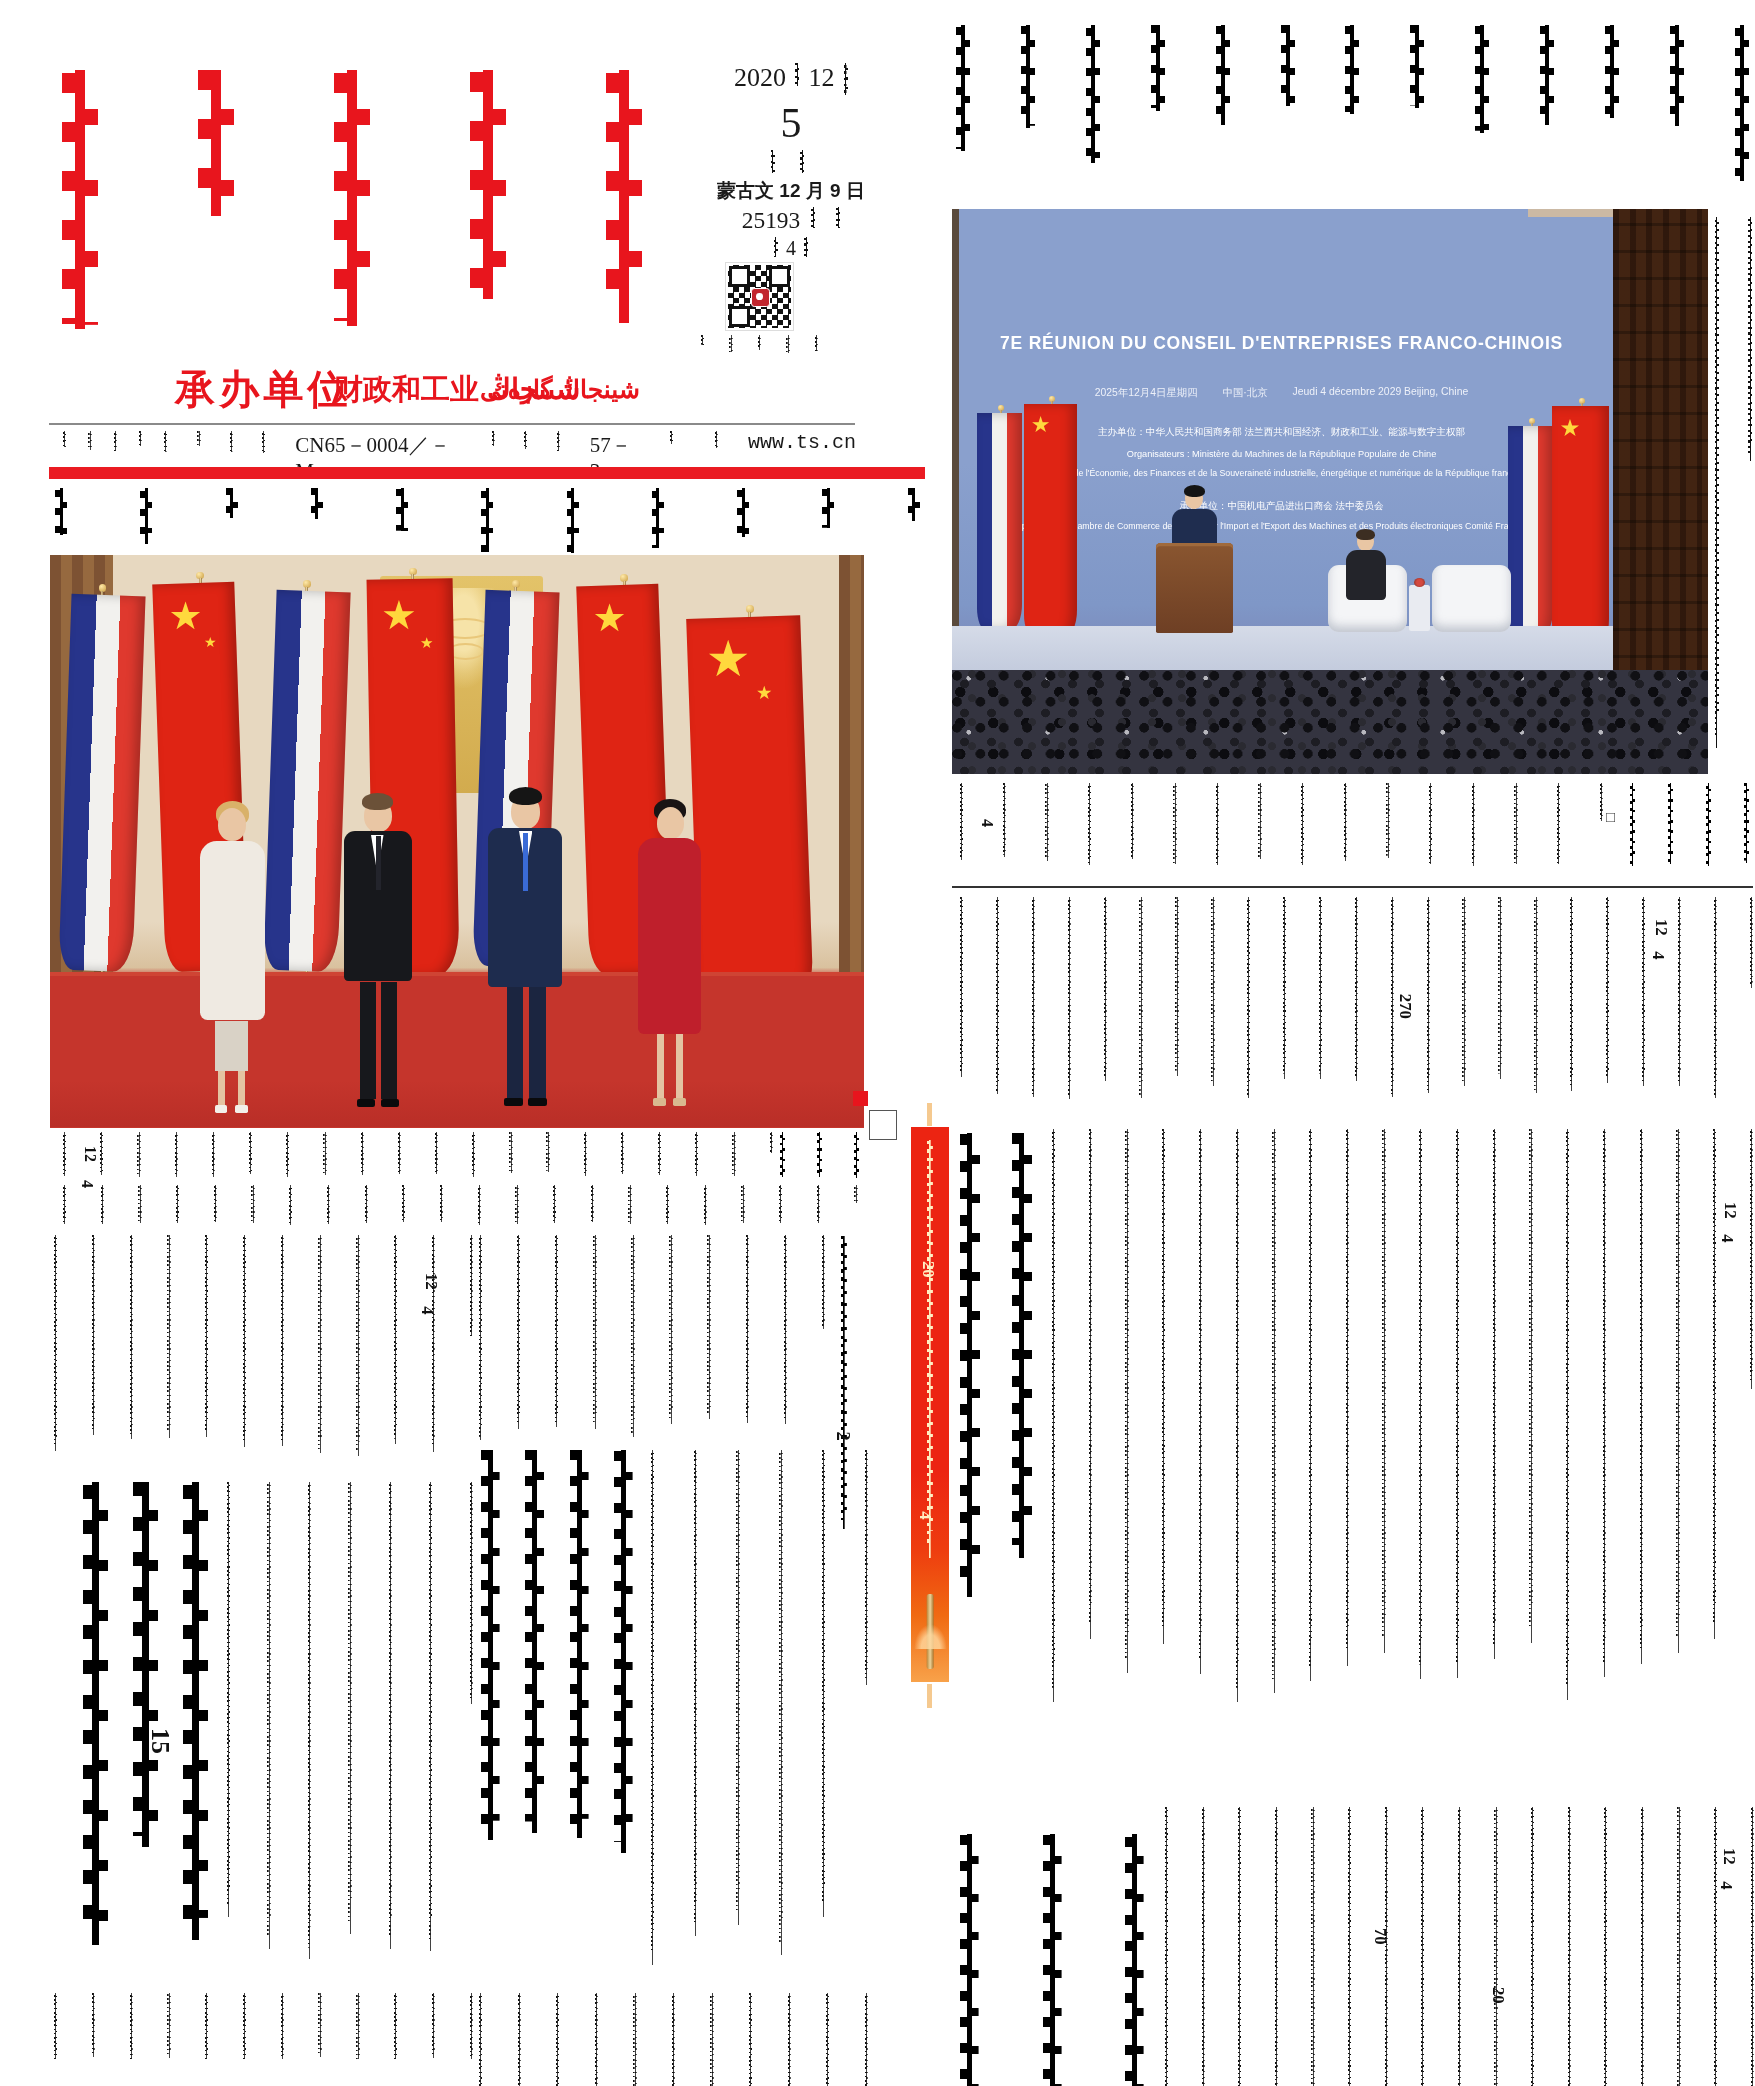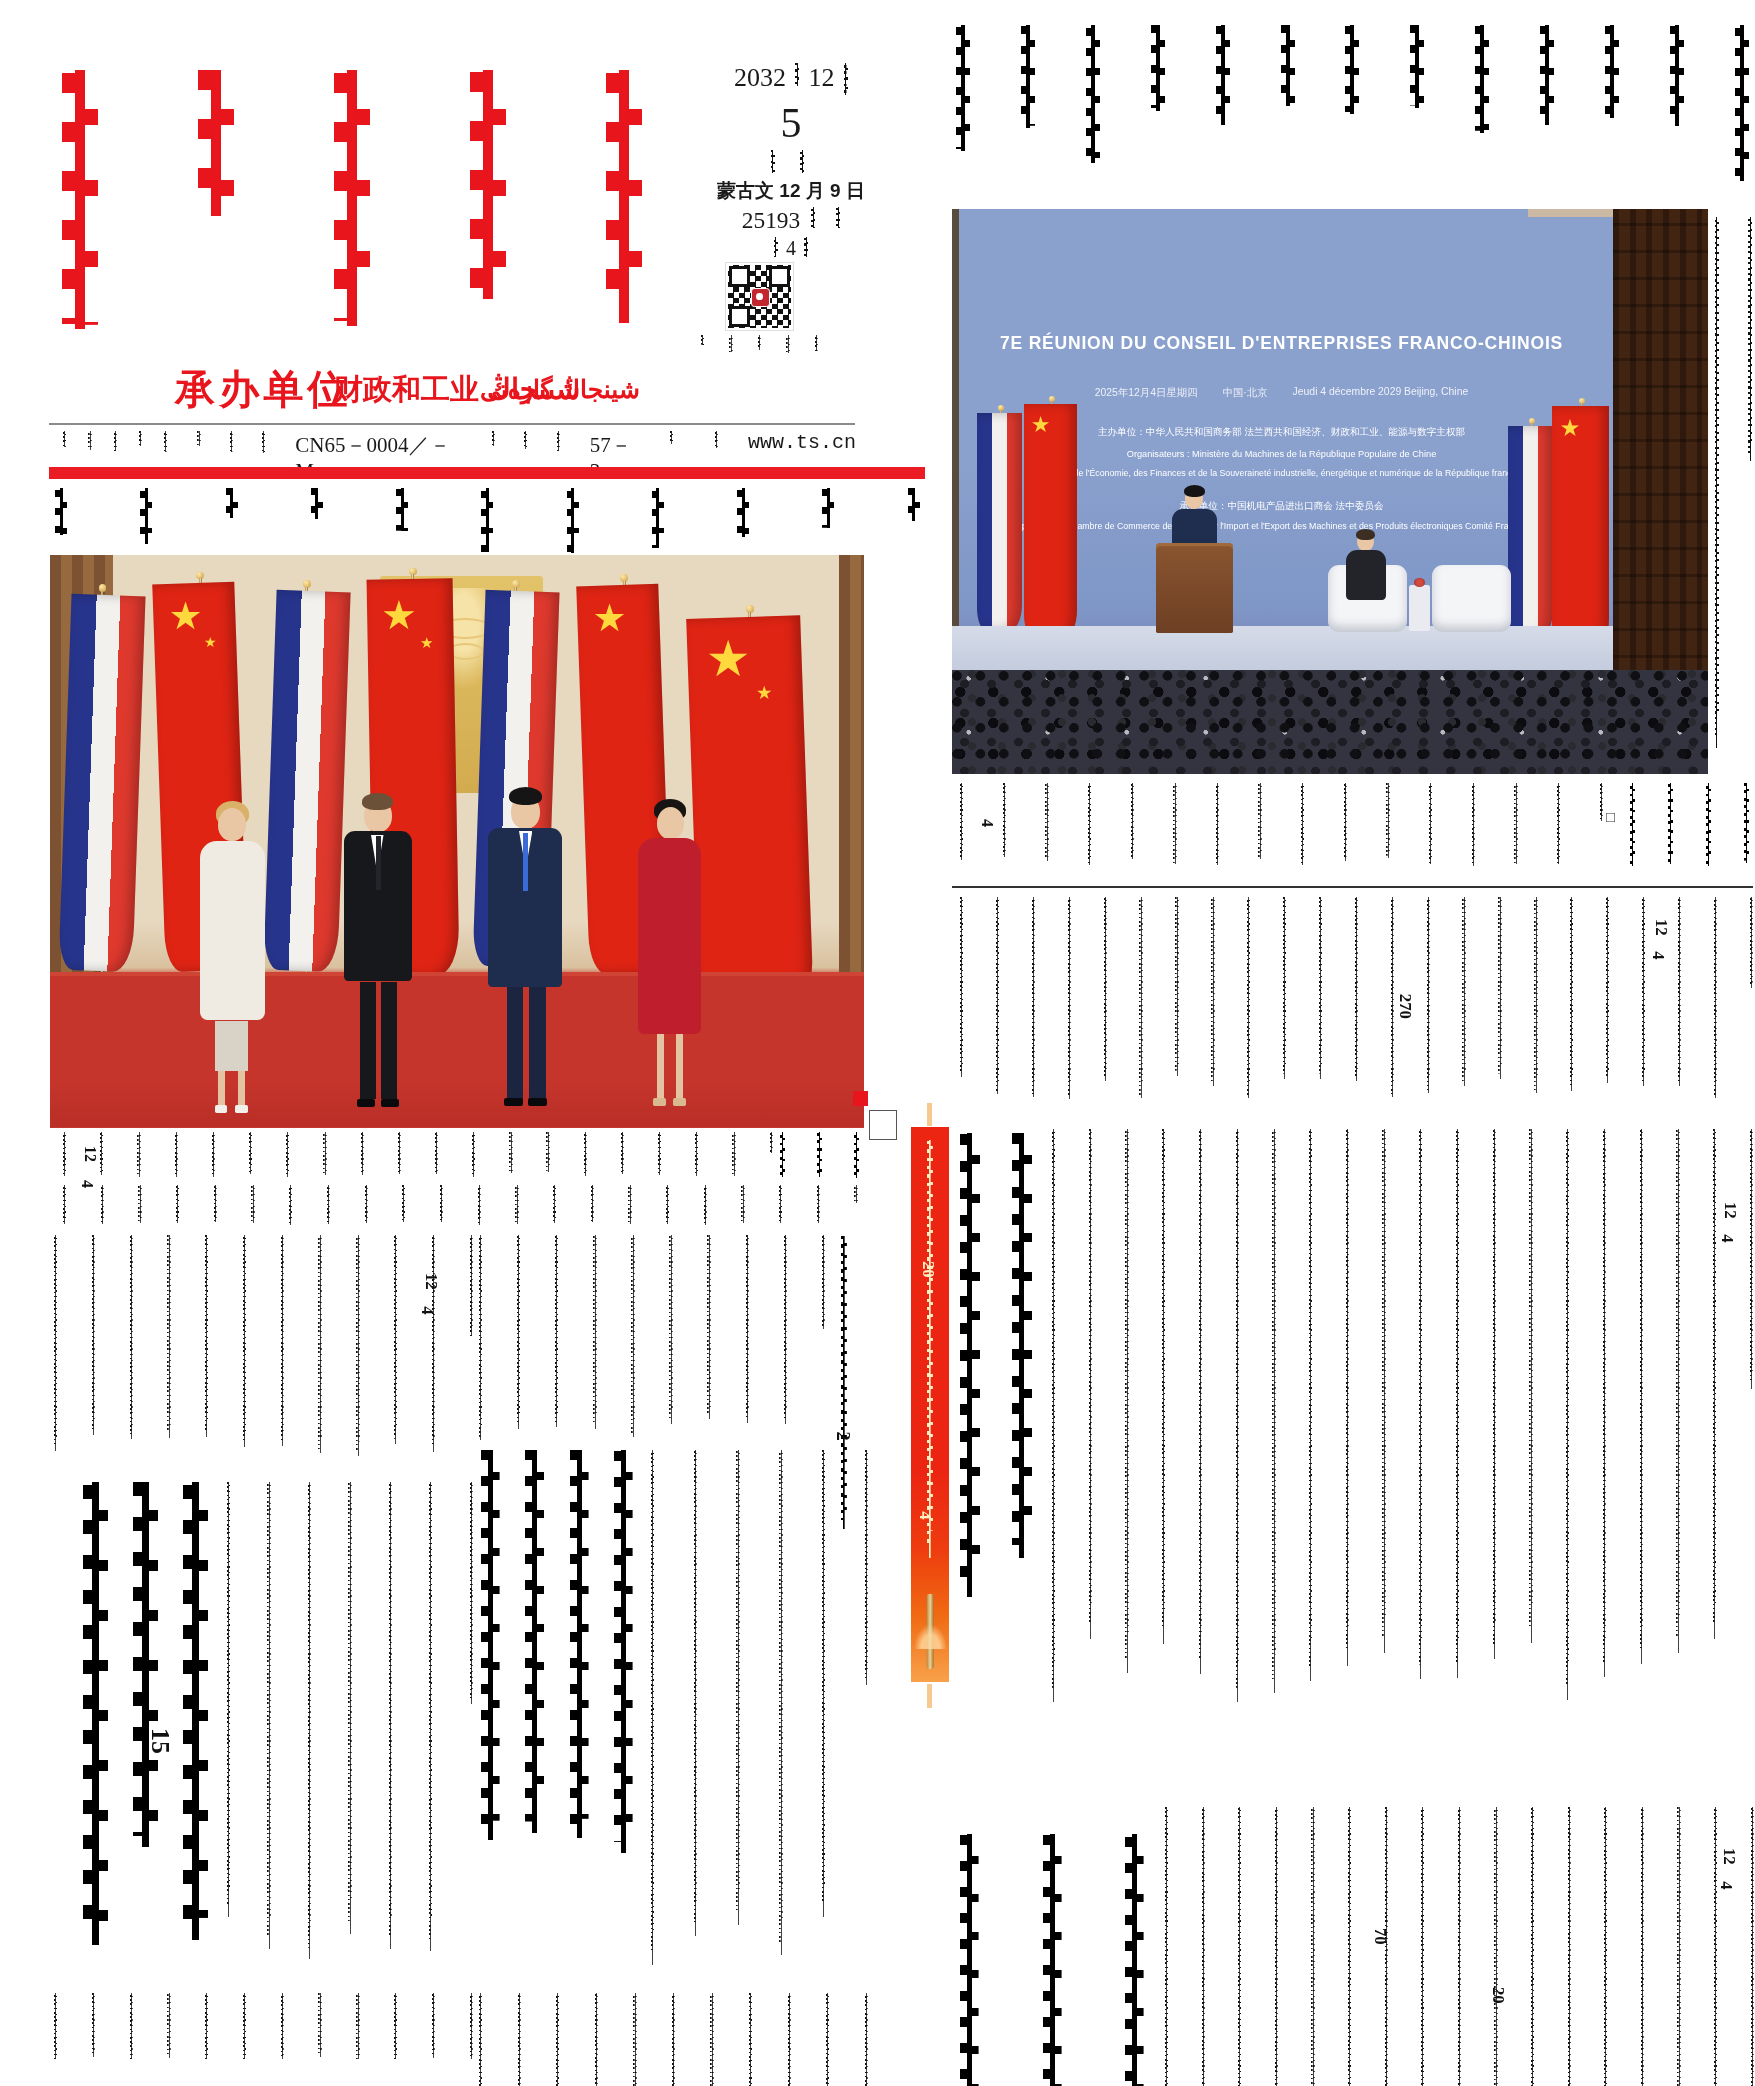--- a/index.html
+++ b/index.html
@@ -65,21 +65,21 @@
       <i style="width: 36px; height: 229px; background: linear-gradient(currentcolor, currentcolor) 13px 0px / 10px 100% no-repeat, repeating-linear-gradient(currentcolor 0px, currentcolor 19.6px, transparent 19.6px, transparent 49px) 0px 2.1px / 19.6px 97% no-repeat, repeating-linear-gradient(transparent 0px, transparent 25.5px, currentcolor 25.5px, currentcolor 41px, transparent 41px, transparent 71px) 100% 13.8px / 18px 93% no-repeat;"></i>
       <i style="width: 36px; height: 253px; background: linear-gradient(currentcolor, currentcolor) 13px 0px / 10px 100% no-repeat, repeating-linear-gradient(currentcolor 0px, currentcolor 19.6px, transparent 19.6px, transparent 49px) 0px 2.5px / 19.6px 97% no-repeat, repeating-linear-gradient(transparent 0px, transparent 25.5px, currentcolor 25.5px, currentcolor 41px, transparent 41px, transparent 71px) 100% 13.8px / 18px 93% no-repeat;"></i>
     </div>
 
   <div class="abs cjk-cal" style="left:175px;top:362px;font-size:40px;letter-spacing:4.2px;">承办单位</div>
   <div class="abs arab" style="left:334px;top:370px;font-size:29px;">شىنجاڭ 财政和工业</div>
   <div class="abs arab" style="left:480px;top:375px;font-size:25px;">شينجاڭ گازەتى</div>
 
   <div class="abs" style="left:651px;top:63px;width:280px;height:275px;">
     <div class="abs" style="left:0;top:0;width:280px;display:flex;justify-content:center;align-items:flex-start;gap:9.2px;">
-      <span class="serif" style="font-size:26px;">2032</span>
+      <span class="serif" style="font-size:26px;">2020</span>
       <span style="color:#111;" class="mgblock">
           <i style="width: 4.2px; height: 23.4px; background: linear-gradient(currentcolor, currentcolor) 1.7px 0px / 1.3px 100% no-repeat, repeating-linear-gradient(currentcolor 0px, currentcolor 2.5px, transparent 2.5px, transparent 6.3px) 0px 0.4px / 2.5px 97% no-repeat, repeating-linear-gradient(transparent 0px, transparent 3.3px, currentcolor 3.3px, currentcolor 5.4px, transparent 5.4px, transparent 9.2px) 100% 1.7px / 2.1px 93% no-repeat;"></i>
         </span>
       <span class="serif" style="font-size:26px;">12</span>
       <span style="color:#111;" class="mgblock">
           <i style="width: 4.2px; height: 32px; background: linear-gradient(currentcolor, currentcolor) 1.7px 0px / 1.3px 100% no-repeat, repeating-linear-gradient(currentcolor 0px, currentcolor 2.5px, transparent 2.5px, transparent 6.3px) 0px 2.1px / 2.5px 97% no-repeat, repeating-linear-gradient(transparent 0px, transparent 3.3px, currentcolor 3.3px, currentcolor 5.4px, transparent 5.4px, transparent 9.2px) 100% 1.7px / 2.1px 93% no-repeat;"></i>
         </span>
     </div>
     <div class="abs serif" style="left:0;top:36px;width:280px;text-align:center;font-size:42px;">5</div>
     <div class="abs mgblock" style="left:120px;top:87px;width:33px;height:23.4px;color:#111;">

